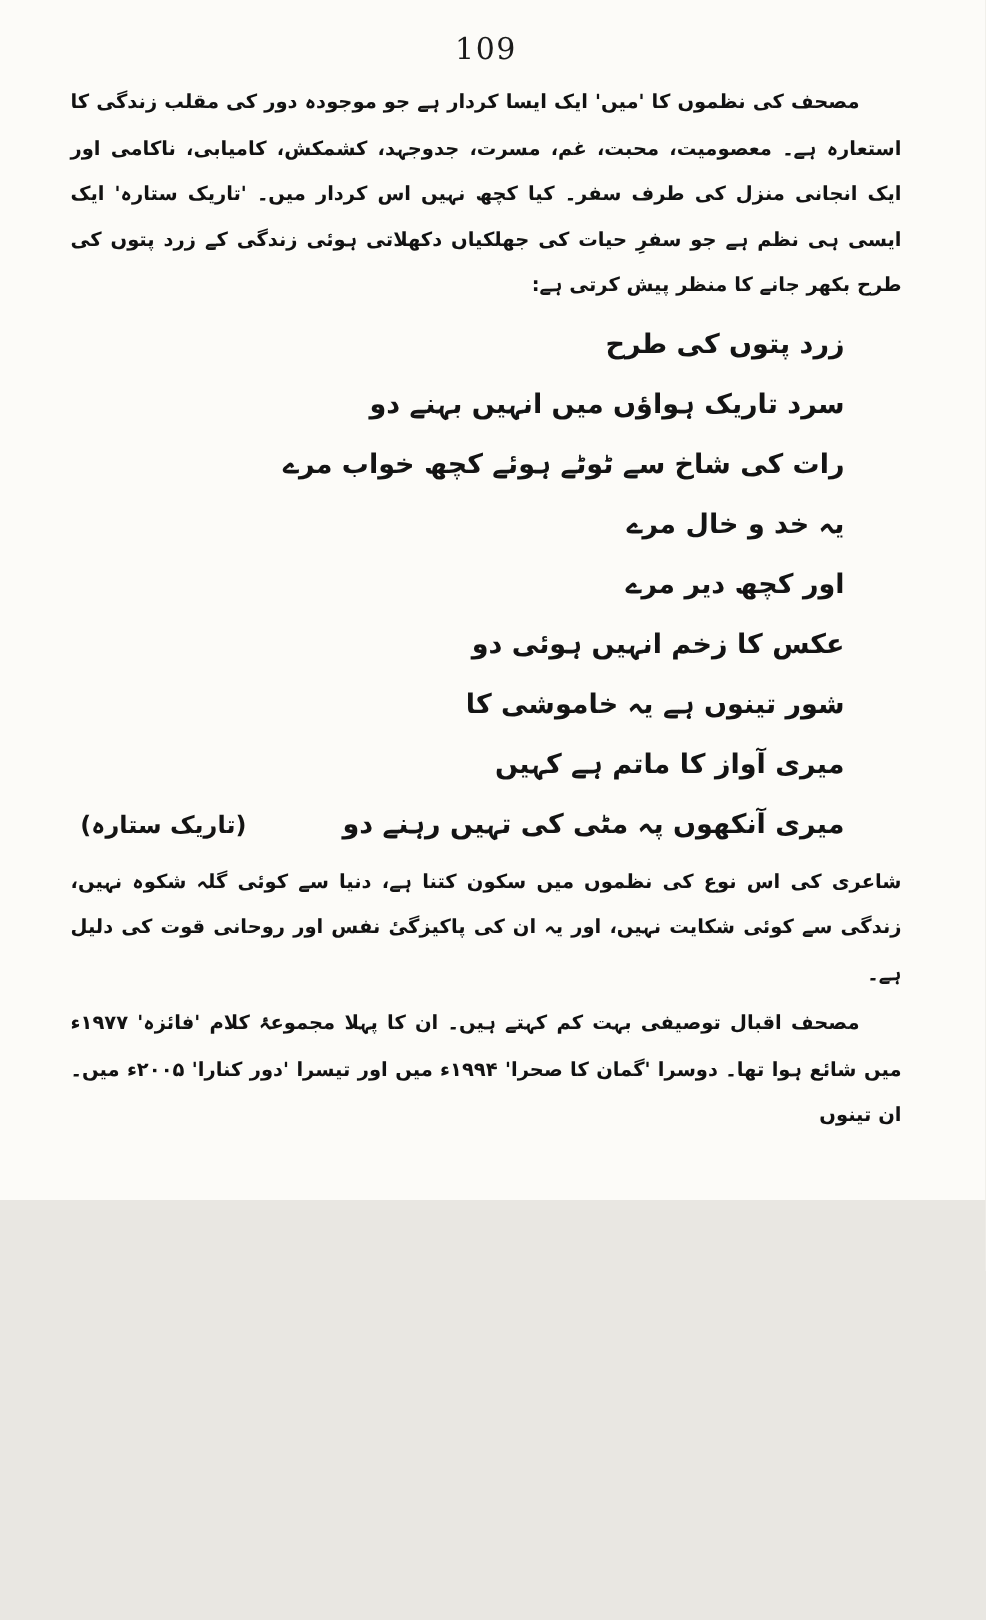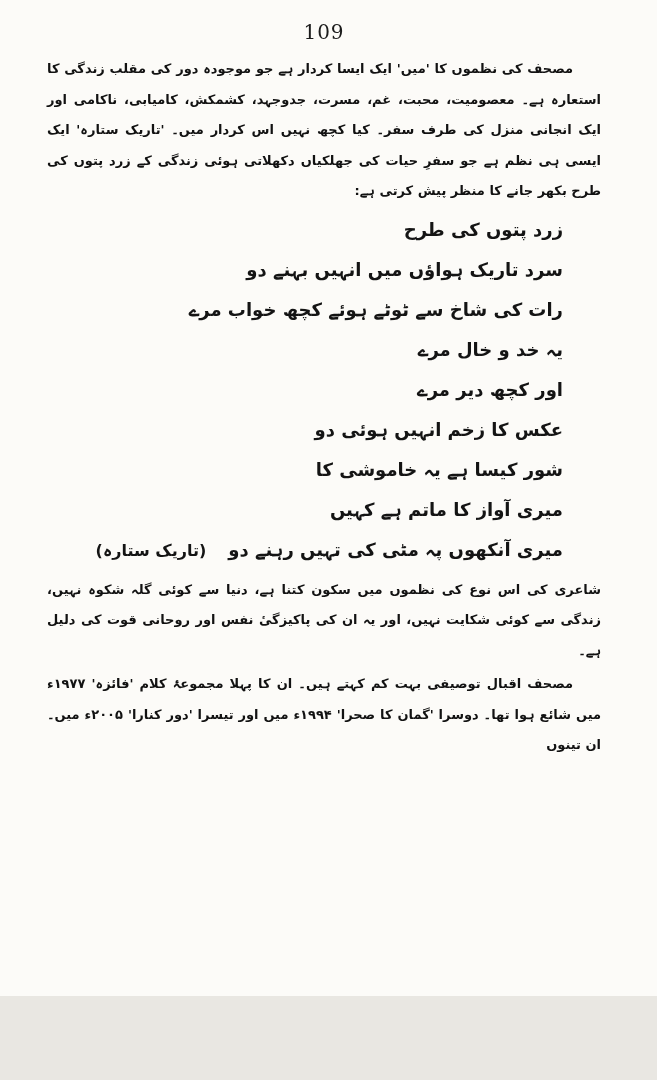--- a/index.html
+++ b/index.html
@@ -8,21 +8,21 @@
     background: #e9e7e2;
   }
   body {
     width: 657px;
     height: 1080px;
     overflow: hidden;
     font-family: "DejaVu Sans", sans-serif;
   }
   .page {
     width: 657px;
-    height: 996px;
+    height: 800px;
     box-sizing: border-box;
     background: #fcfbf8;
     color: #141414;
     padding: 20px 56px 18px 47px;
     direction: rtl;
   }
   .page-number {
     direction: ltr;
     text-align: center;
     font-family: "DejaVu Serif", serif;
@@ -58,21 +58,21 @@
     display: flex;
     align-items: baseline;
   }
   .attribution {
     font-size: 16px;
     font-weight: 700;
     margin-right: 28px;
     white-space: nowrap;
   }
   .poem-2 .attribution {
-    margin-right: 22px;
+    margin-right: 64px;
   }
   .para {
     font-size: 13px;
     font-weight: 700;
     line-height: 30.5px;
     text-align: justify;
     margin: 3px 0;
     color: #121212;
   }
   .para.indented {
@@ -89,21 +89,21 @@
 
   <p class="para indented">مصحف کی نظموں کا 'میں' ایک ایسا کردار ہے جو موجودہ دور کی مقلب زندگی کا استعارہ ہے۔ معصومیت، محبت، غم، مسرت، جدوجہد، کشمکش، کامیابی، ناکامی اور ایک انجانی منزل کی طرف سفر۔ کیا کچھ نہیں اس کردار میں۔ 'تاریک ستارہ' ایک ایسی ہی نظم ہے جو سفرِ حیات کی جھلکیاں دکھلاتی ہوئی زندگی کے زرد پتوں کی طرح بکھر جانے کا منظر پیش کرتی ہے:</p>
 
   <div class="poem poem-2">
     <div class="poem-line">زرد پتوں کی طرح</div>
     <div class="poem-line">سرد تاریک ہواؤں میں انہیں بہنے دو</div>
     <div class="poem-line">رات کی شاخ سے ٹوٹے ہوئے کچھ خواب مرے</div>
     <div class="poem-line">یہ خد و خال مرے</div>
     <div class="poem-line">اور کچھ دیر مرے</div>
     <div class="poem-line">عکس کا زخم انہیں ہوئی دو</div>
-    <div class="poem-line">شور کیسا ہے یہ خاموشی کا</div>
+    <div class="poem-line">شور تینوں ہے یہ خاموشی کا</div>
     <div class="poem-line">میری آواز کا ماتم ہے کہیں</div>
     <div class="poem-line-row">
       <span class="poem-line-text">میری آنکھوں پہ مٹی کی تہیں رہنے دو</span>
       <span class="attribution">(تاریک ستارہ)</span>
     </div>
   </div>
 
   <p class="para">شاعری کی اس نوع کی نظموں میں سکون کتنا ہے، دنیا سے کوئی گلہ شکوہ نہیں، زندگی سے کوئی شکایت نہیں، اور یہ ان کی پاکیزگیٔ نفس اور روحانی قوت کی دلیل ہے۔</p>
 
   <p class="para indented">مصحف اقبال توصیفی بہت کم کہتے ہیں۔ ان کا پہلا مجموعۂ کلام 'فائزہ' ۱۹۷۷ء میں شائع ہوا تھا۔ دوسرا 'گمان کا صحرا' ۱۹۹۴ء میں اور تیسرا 'دور کنارا' ۲۰۰۵ء میں۔ ان تینوں</p>

